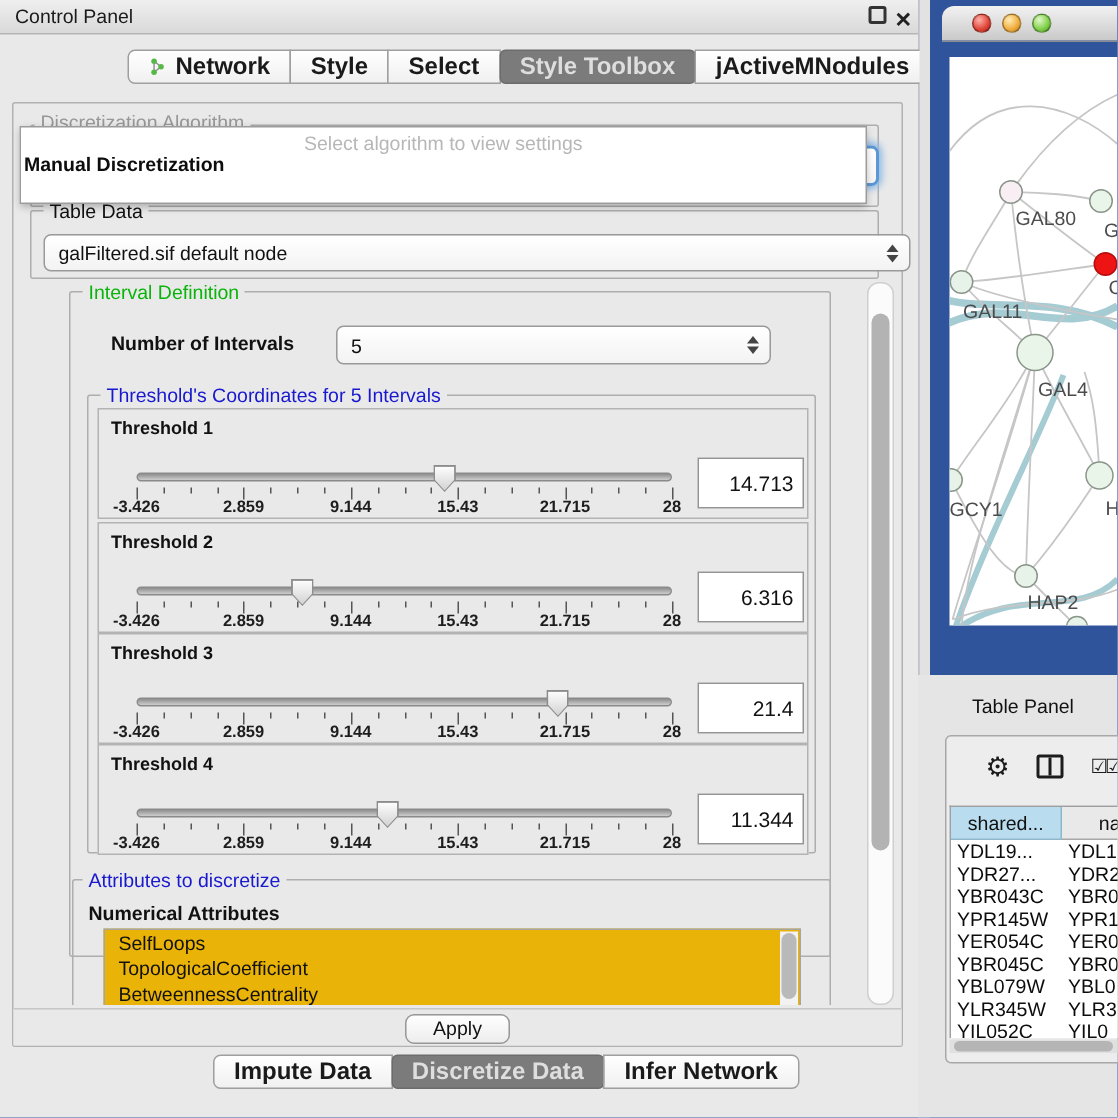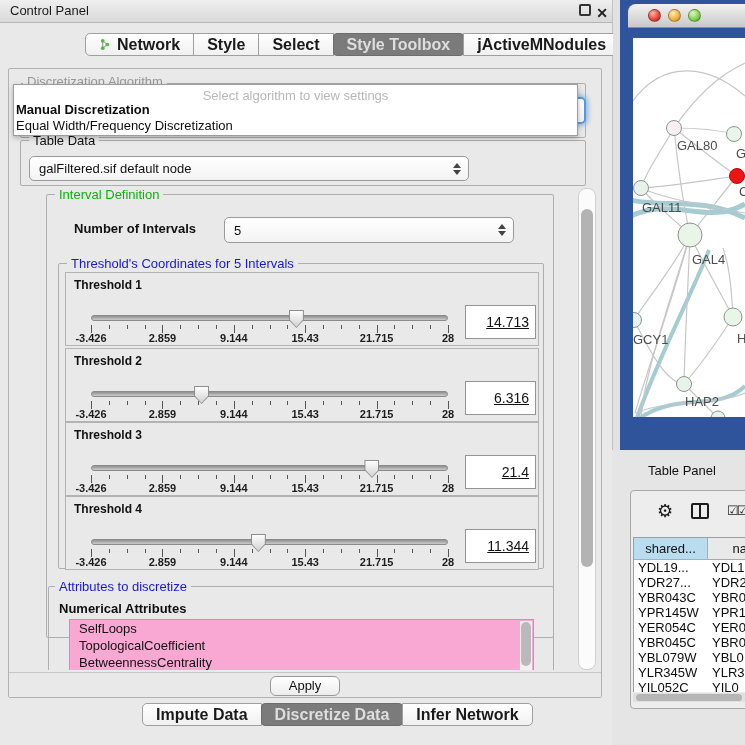--- a/index.html
+++ b/index.html
@@ -66,24 +66,24 @@
     clip-path:polygon(0 0,100% 0,100% 55%,50% 100%,0 55%); background:#8d8d8d; }
   .th-thumb i { position:absolute; left:1px; top:1px; right:1px; bottom:1px; display:block;
     clip-path:polygon(0 0,100% 0,100% 55%,50% 100%,0 55%); background:linear-gradient(#fdfdfd,#d2d2d2); }
   .th-ticks { position:absolute; left:25px; top:52px; width:357px; height:8px; }
   .th-ticks span { position:absolute; top:0; width:1px; background:#555; }
   .th-ticklabels { position:absolute; left:25px; top:59px; width:357px; height:12px; }
   .th-ticklabels span { position:absolute; transform:translateX(-50%); font-size:11px;
     font-weight:bold; color:#1d1d1d; white-space:nowrap; }
   .th-value { position:absolute; left:399px; top:32px; width:71px; height:34px;
     background:#ffffff; border:1px solid #949494; font-size:14px; color:#111;
-    display:flex; align-items:center; justify-content:flex-end; padding-right:6px;text-decoration:underline; }
-
-  
-  .attr-list { position:absolute; background:#f9a8d4; border:1px solid #a5a5a5; overflow:hidden; }
+    display:flex; align-items:center; justify-content:flex-end; padding-right:6px; }
+
+  
+  .attr-list { position:absolute; background:#eab308; border:1px solid #a5a5a5; overflow:hidden; }
   .attr-item { font-size:13px; color:#111; padding:1px 0 1px 9px; }
   .vscroll-mini { position:absolute; right:1px; top:1px; bottom:1px; width:12px; background:#f2f2f2; }
   .vscroll-mini i { position:absolute; left:1px; right:1px; top:1px; height:44px;
     background:#b9b9b9; border-radius:5px; }
 
   
   .main-vscroll { position:absolute; left:578px; top:188px; width:18px; height:482px;
     background:#fbfbfb; border:1px solid #cfcfcf; border-radius:8px; }
   .main-vscroll i { position:absolute; left:2px; width:12px; top:20px; height:358px;
     background:#b3b3b3; border-radius:6px; }
@@ -184,26 +184,25 @@
     <div class="combo focus" style="left:28px; top:97px; width:558px; height:27px; z-index:5;">
       <span class="stepper">
           <span class="up"></span>
           <span class="dn"></span>
         </span>
     </div>
 
     <div class="algo-popup">
       <div class="algo-placeholder">Select algorithm to view settings</div>
       <div class="algo-item bold">Manual Discretization</div>
-      <div class="algo-item">Equal Width/Frequency Discretization</div>
     </div>
 
     <div class="group" style="left:20px; top:140px; width:566px; height:46px;">
       <span class="legend" style="color:#111;">Table Data</span>
-      <div class="combo" style="left:8px; top:15px; width:440px; height:25px;">
+      <div class="combo" style="left:8px; top:15px; width:578px; height:25px;">
         <span>galFiltered.sif default node</span>
         <span class="stepper">
             <span class="up"></span>
             <span class="dn"></span>
           </span>
       </div>
     </div>
 
     <div style="position:absolute; left:14px; top:188px; width:556px; height:482px; overflow:hidden;">
 

